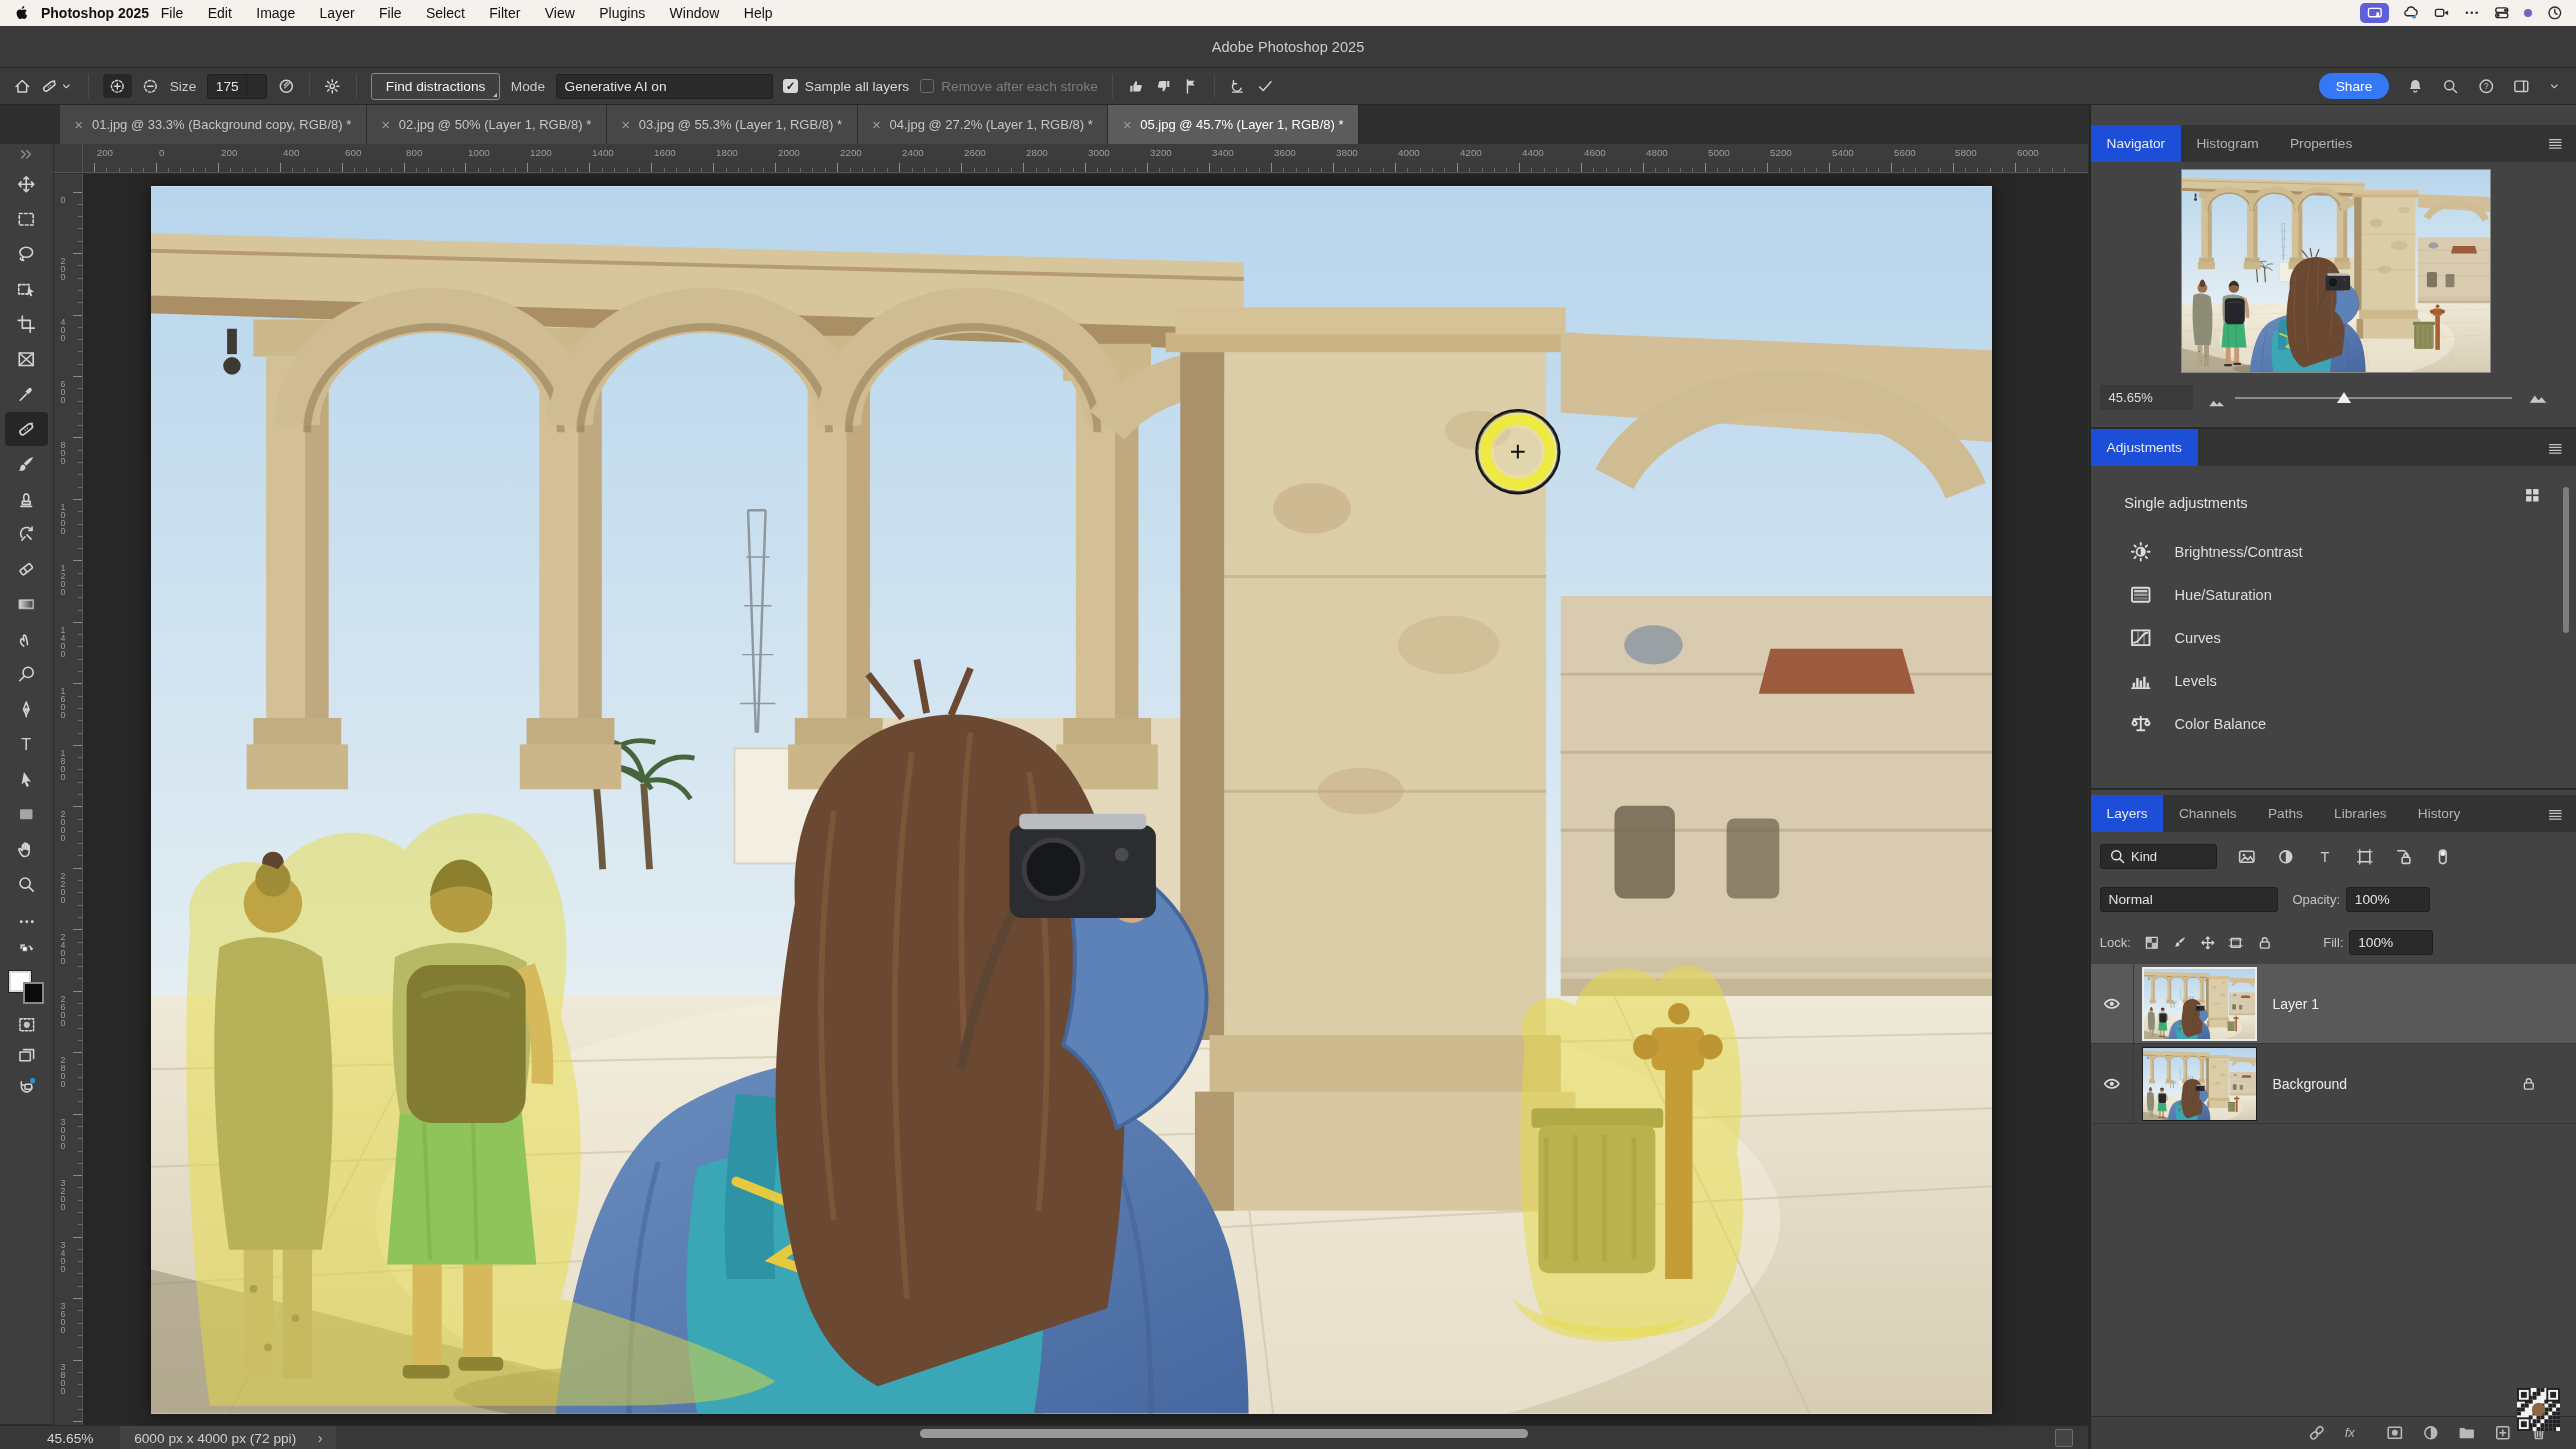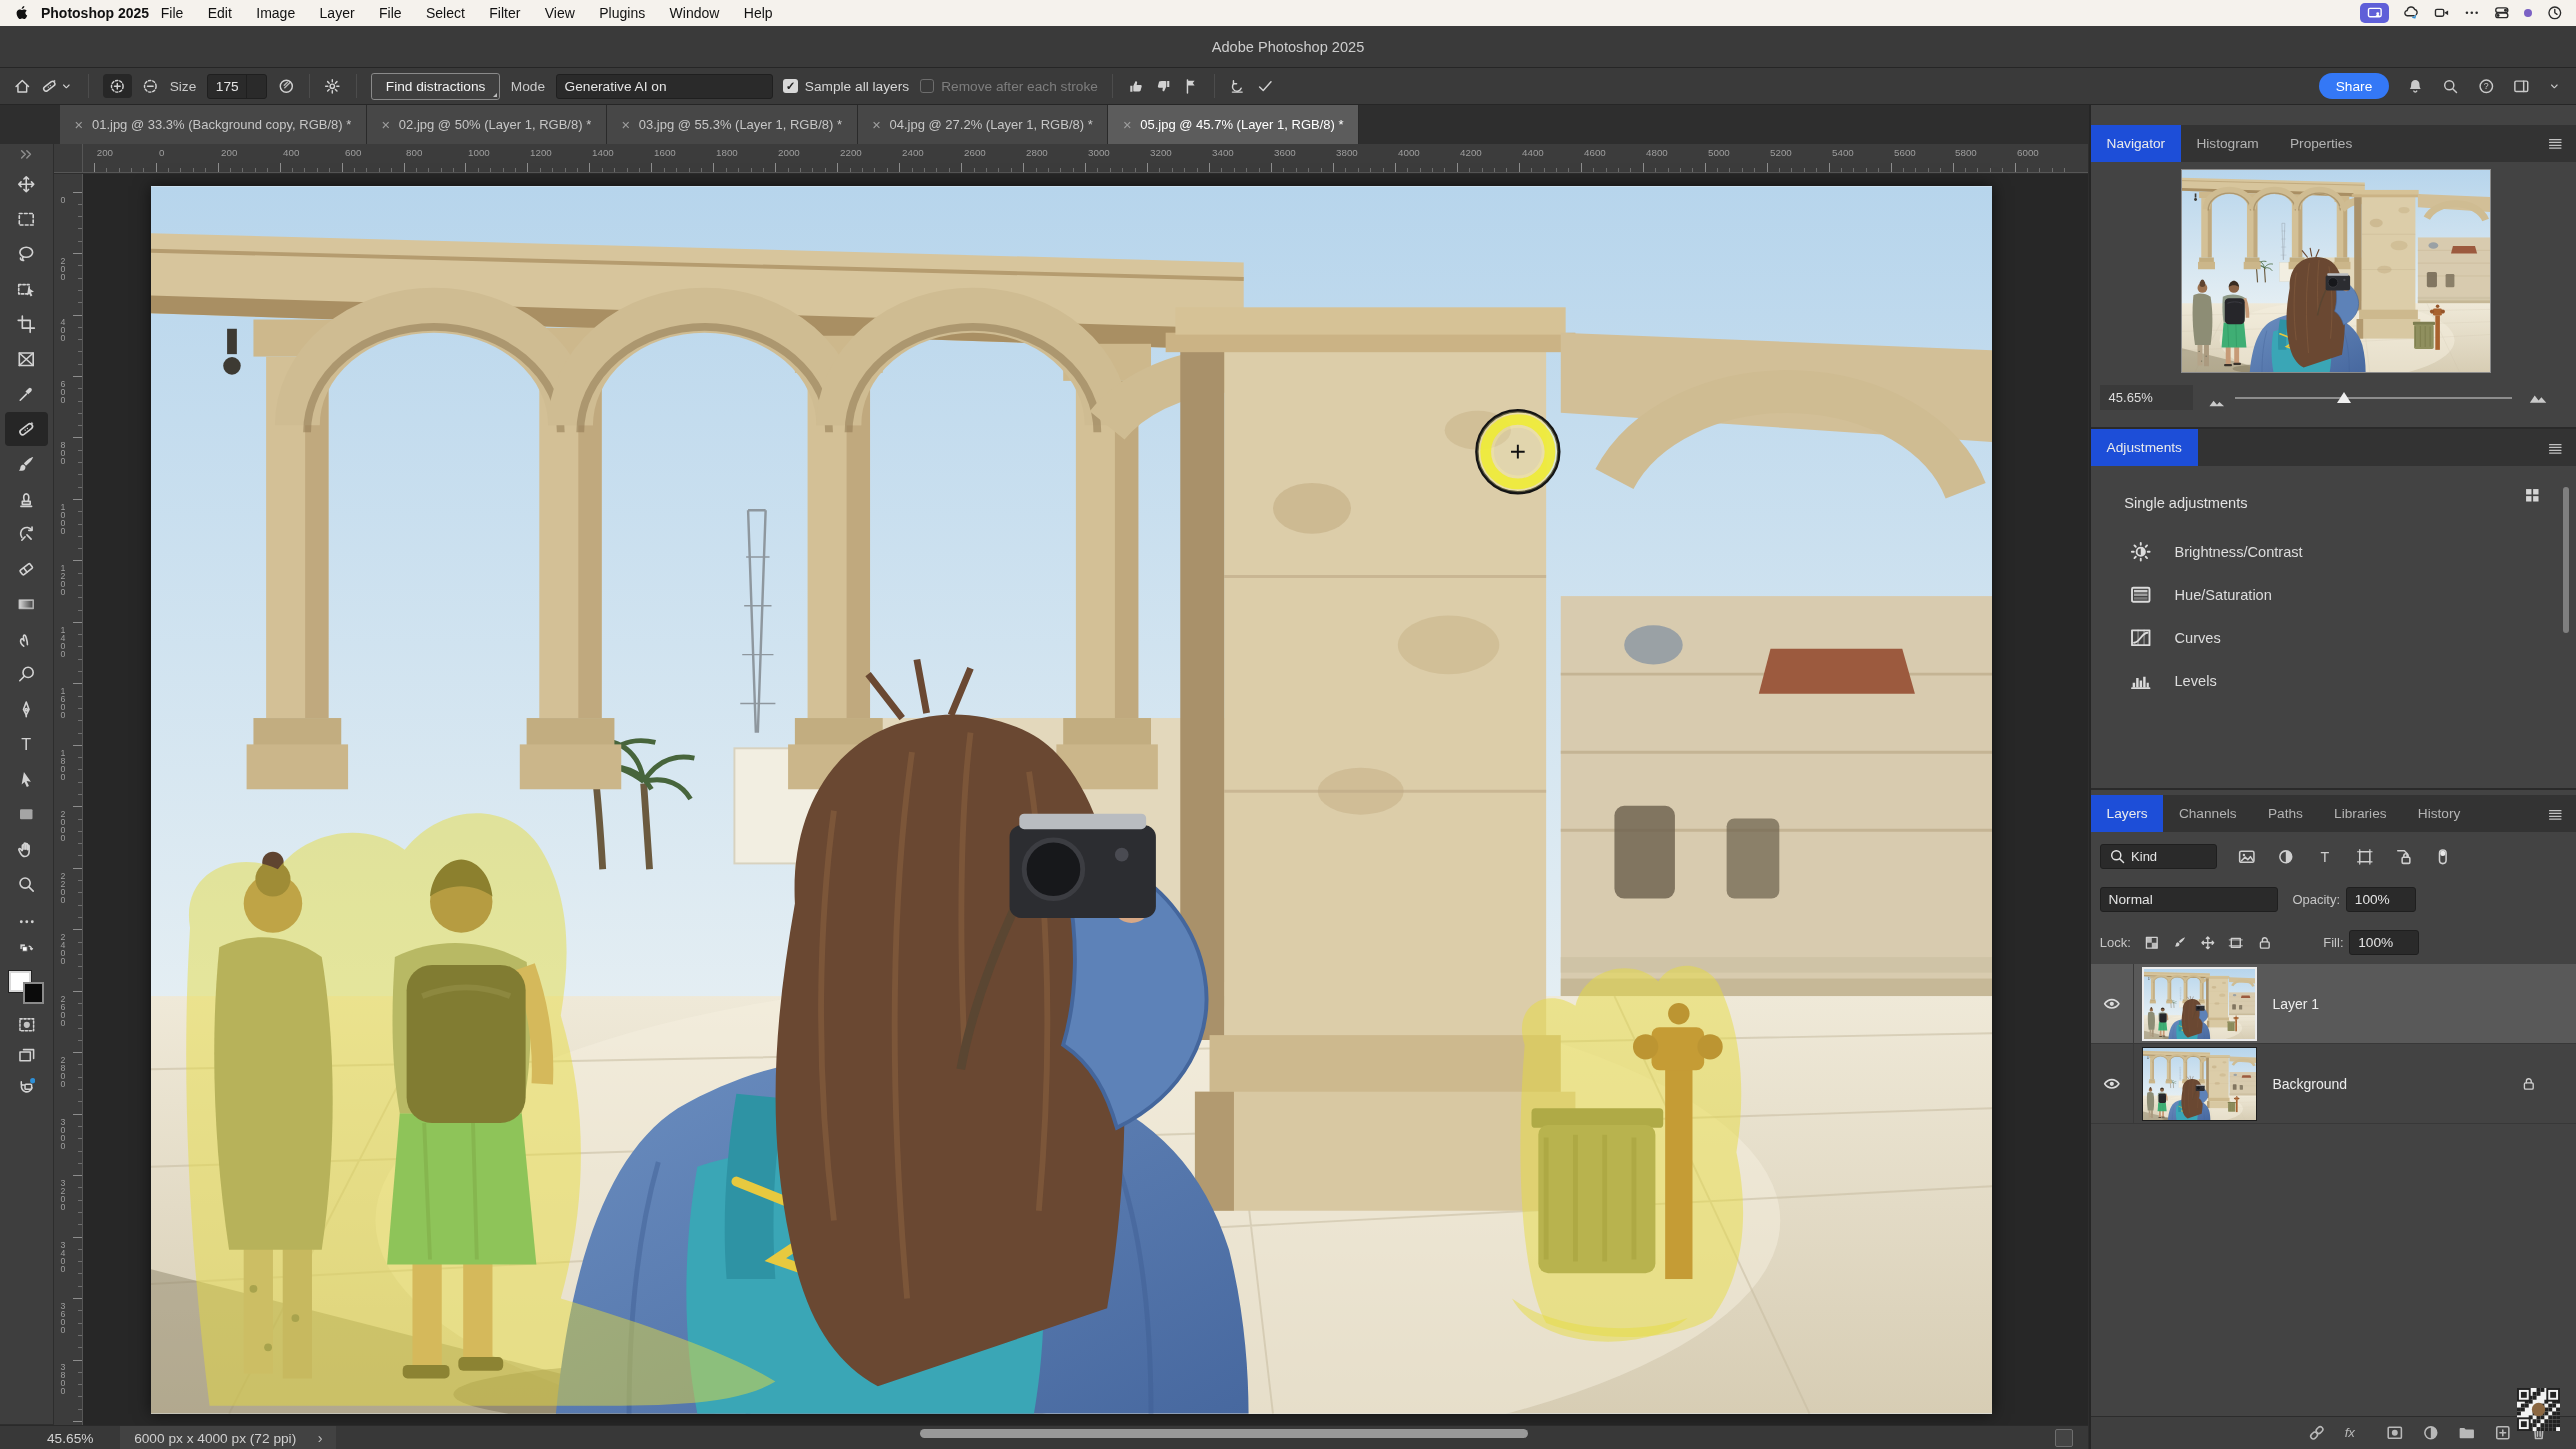--- a/index.html
+++ b/index.html
@@ -109,21 +109,21 @@
   .adj-item .alabel { margin-left:21.5px; font-size:14.6px; color:#dedede; }
   #adj-scroll { position:absolute; left:472px; top:382px; width:5.9px; height:146px; border-radius:2.9px; background:#7f7f7f; }
 
   #lyr-filter-row { position:absolute; left:0; top:734px; width:487px; height:35px; display:flex; align-items:center; }
   #kind-box { margin-left:8.8px; width:117px;gap:9px; }
   #kind-box .val { display:flex; align-items:center; gap:5.9px; font-size:13px; }
   .fic { margin-left:21.5px; color:#cfcfcf; display:flex; }
   #lyr-blend-row { position:absolute; left:0; top:777px; width:487px; height:35px; display:flex; align-items:center; }
   #blend-box { margin-left:8.8px; width:178px; justify-content:space-between; }
   .mini-label { font-size:13px; color:#c6c6c6; }
-  .valbox { width:70px; }
+  .valbox { width:84px; }
   #lyr-lock-row { position:absolute; left:0; top:820px; width:487px; height:35px; display:flex; align-items:center; }
   .lic { margin-left:12.7px; color:#cfcfcf; display:flex; }
   #lyr-list { position:absolute; left:0; top:859px; width:487px; }
   .lrow { position:relative; height:80px; background:#434343; border-bottom:1px solid #383838; display:flex; align-items:center; }
   .lrow.selected { background:#595959; }
   .lrow .eye { width:43px; display:flex; justify-content:center; color:#dcdcdc; border-right:1px solid #393939; height:100%; align-items:center; }
   .lrow .lthumb { margin-left:7.8px; width:115px; height:74px; background:#cfe0ec; border:1px solid #1e1e1e; }
   .lrow.selected .lthumb { border:2px solid #ececec; }
   .lrow .lname { margin-left:15.6px; font-size:14px; color:#ededed; }
   .lrow .llock { position:absolute; right:41px; color:#cfcfcf; }
@@ -1148,20 +1148,31 @@
     <span class="aicon">
             <span class="ic ">
               <svg width="21.5" height="21.5" viewBox="0 0 16 16" fill="none" stroke="currentColor" stroke-width="1.4" stroke-linecap="round" stroke-linejoin="round">
                 <path d="M2 13V9.4h1.8V13zM4.6 13V6h1.8v7zM7.2 13V7.8H9V13zM9.8 13V5h1.8v8zM12.4 13V9.4H14V13z" fill="currentColor" stroke="none"></path>
                 <path d="M1.5 13.5h13"></path>
               </svg>
             </span>
           </span>
     <span class="alabel">Levels</span>
         </div>
+        <div class="adj-item">
+    <span class="aicon">
+            <span class="ic ">
+              <svg width="21.5" height="21.5" viewBox="0 0 16 16" fill="none" stroke="currentColor" stroke-width="1.4" stroke-linecap="round" stroke-linejoin="round">
+                <path d="M3.2 4.6h9.6M8 2.8v10M5.4 12.8h5.2"></path>
+                <path d="M3.2 4.6L1.8 7.8a1.7 1.7 0 003.3 0zM12.8 4.6l-1.5 3.2a1.7 1.7 0 003.3 0z"></path>
+              </svg>
+            </span>
+          </span>
+    <span class="alabel">Color Balance</span>
+        </div>
       </div>
     <div id="adj-scroll"></div>
     <div class="sepline" style="top:683px;"></div>
 
     <div class="pstrip" style="top:690px;" id="layers-tabs">
         <span class="ptab active">Layers</span>
         <span class="ptab ">Channels</span>
         <span class="ptab ">Paths</span>
         <span class="ptab ">Libraries</span>
         <span class="ptab ">History</span>

